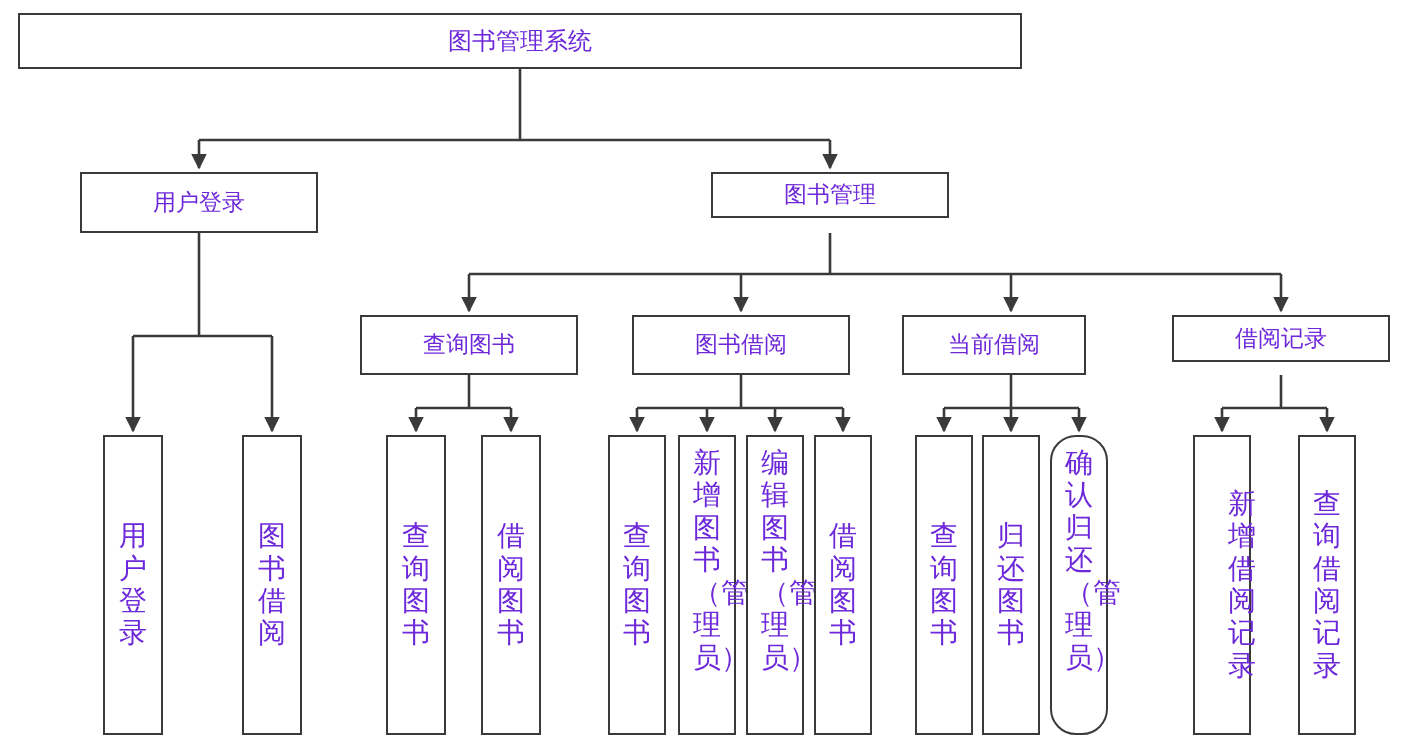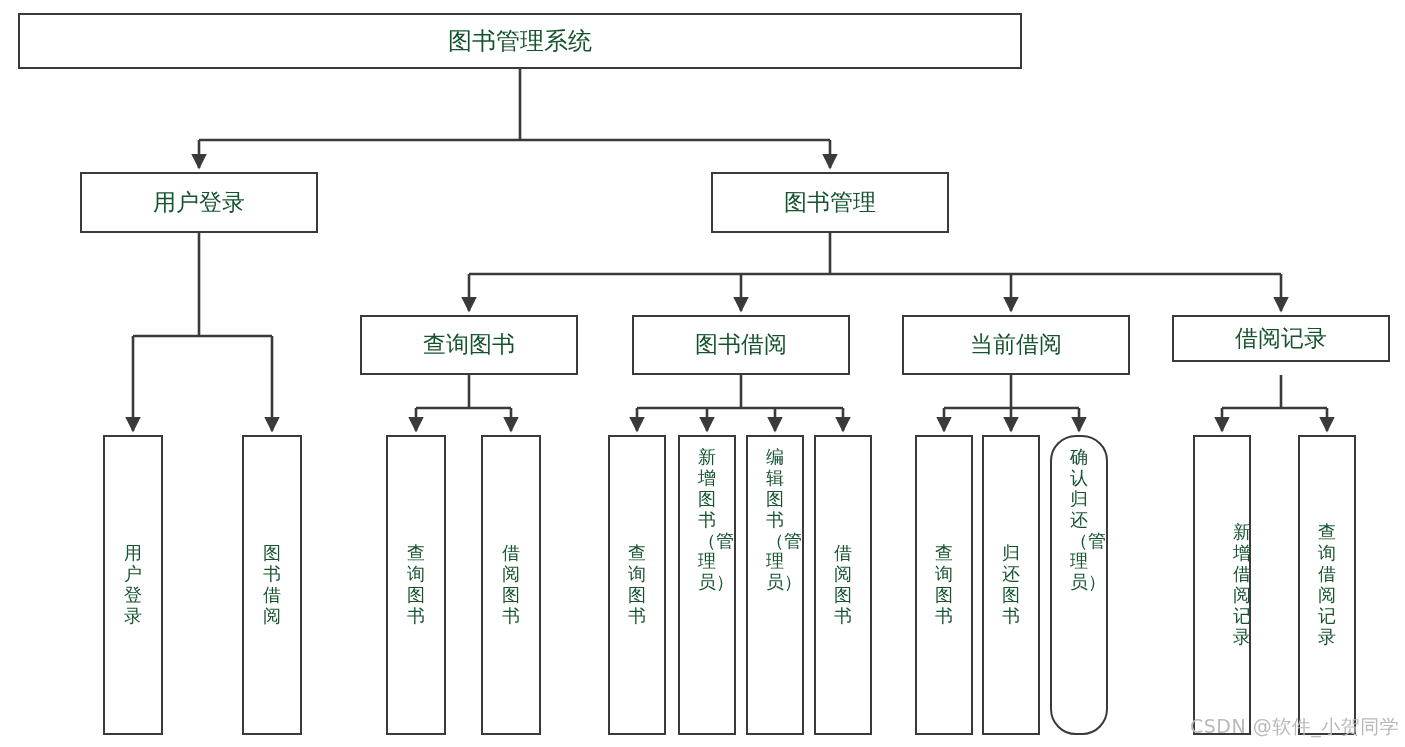--- a/index.html
+++ b/index.html
@@ -27,21 +27,21 @@
     pointer-events: none;
   }
   .node {
     position: absolute;
     box-sizing: border-box;
     background: #ffffff;
     border: 2px solid #3a3a3a;
     display: flex;
     align-items: center;
     justify-content: center;
-    color: #14532d;
+    color: #6d28d9;
   }
   .node .label {
     display: block;
     text-align: center;
     line-height: 1.18;
     white-space: pre;
   }
   
   .node.horiz .label {
     font-size: 23px;
@@ -49,21 +49,21 @@
   .node.root .label {
     font-size: 24px;
   }
   
   .node.vert {
     align-items: flex-start;
     justify-content: center;
     padding-top: 10px;
   }
   .node.vert .label {
-    font-size: 18px;
+    font-size: 28px;
     line-height: 1.16;
     letter-spacing: 0;
     width: 1em;
     word-break: break-all;
     white-space: normal;
     text-align: center;
   }
   .node.vert.centered {
     align-items: center;
     padding-top: 0;
@@ -132,30 +132,30 @@
     </g>
   </svg>
 
   <div id="nodes-layer">
       <div class="node horiz root" style="left: 18px; top: 13px; width: 1004px; height: 56px;">
         <span class="label">图书管理系统</span>
       </div>
       <div class="node horiz" style="left: 80px; top: 172px; width: 238px; height: 61px;">
         <span class="label">用户登录</span>
       </div>
-      <div class="node horiz" style="left: 711px; top: 172px; width: 238px; height: 61px;">
+      <div class="node horiz" style="left: 711px; top: 172px; width: 238px; height: 46px;">
         <span class="label">图书管理</span>
       </div>
       <div class="node horiz" style="left: 360px; top: 315px; width: 218px; height: 60px;">
         <span class="label">查询图书</span>
       </div>
       <div class="node horiz" style="left: 632px; top: 315px; width: 218px; height: 60px;">
         <span class="label">图书借阅</span>
       </div>
-      <div class="node horiz" style="left: 902px; top: 315px; width: 228px; height: 60px;">
+      <div class="node horiz" style="left: 902px; top: 315px; width: 184px; height: 60px;">
         <span class="label">当前借阅</span>
       </div>
       <div class="node horiz" style="left: 1172px; top: 315px; width: 218px; height: 47px;">
         <span class="label">借阅记录</span>
       </div>
       <div class="node vert centered" style="left: 103px; top: 435px; width: 60px; height: 300px;">
         <span class="label">用户登录</span>
       </div>
       <div class="node vert centered" style="left: 242px; top: 435px; width: 60px; height: 300px;">
         <span class="label">图书借阅</span>
@@ -188,15 +188,14 @@
         <span class="label">确认归还（管理员）</span>
       </div>
       <div class="node vert centered" style="left: 1193px; top: 435px; width: 58px; height: 300px; padding-left: 40px;">
         <span class="label">新增借阅记录</span>
       </div>
       <div class="node vert centered" style="left: 1298px; top: 435px; width: 58px; height: 300px;">
         <span class="label">查询借阅记录</span>
       </div>
     </div>
 
-  <div class="watermark" style="left: 1190px; top: 714px;">CSDN @软件_小贺同学</div>
 
 </div>
 
 </body></html>

